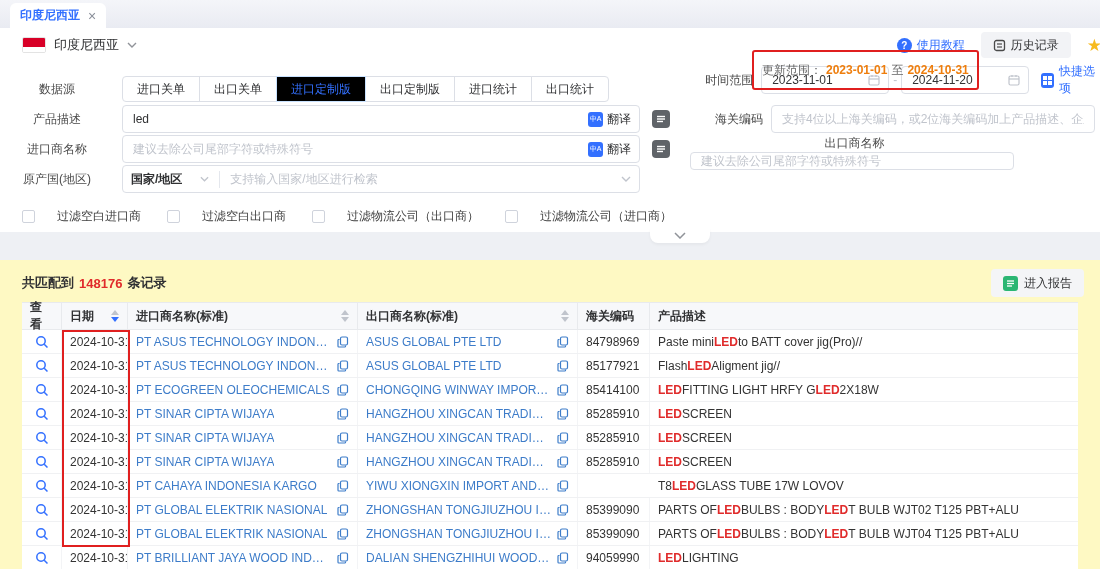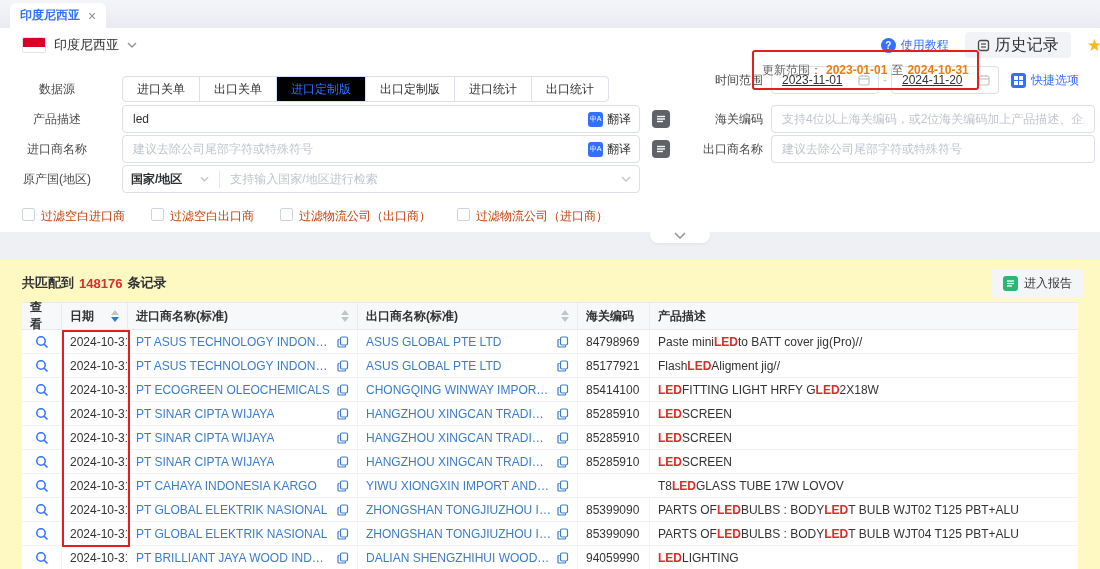--- a/index.html
+++ b/index.html
@@ -21,21 +21,21 @@
     display:flex; align-items:center; padding:0 14px 0 22px; }
   .country { display:flex; align-items:center; gap:8px; font-size:13px; color:#303133; cursor:pointer; }
   .flag { width:24px; height:16px; border:1px solid #e3e3e3; border-radius:2px; overflow:hidden; display:inline-block; }
   .flag .t { display:block; width:100%; height:62%; background:#d80027; }
   .flag .b { display:block; width:100%; height:38%; background:#fff; }
   .topbar-right { margin-left:auto; display:flex; align-items:center; gap:16px; }
   .tutorial { display:flex; align-items:center; gap:5px; color:#3370ff; cursor:pointer; }
   .q-ic { width:15px; height:15px; border-radius:50%; background:#3370ff; color:#fff;
     font-size:10px; display:flex; align-items:center; justify-content:center; font-weight:bold; }
   .history-btn { display:flex; align-items:center; gap:5px; background:#f2f3f6;
-    border:none; border-radius:4px; height:26px; padding:0 12px; font-size:16px; color:#303133; cursor:pointer;
+    border:none; border-radius:4px; height:26px; padding:0 12px; font-size:12px; color:#303133; cursor:pointer;
     font-family:"Liberation Sans",sans-serif;}
   .star { color:#f7ba1e; font-size:17px; margin-right:-16px; }
   
   .filter-panel { position:absolute; top:62px; left:0; right:0; height:170px; background:#fff; }
   .f-row { position:absolute; height:28px; display:flex; align-items:center; left:0; }
   .f-label { width:114px; text-align:center; margin-right:8px; color:#4a4a4a; }
   .f-label-r { width:73px; text-align:right; margin-right:8px; color:#4a4a4a; }
   .seg-group { display:flex; }
   .seg-btn { height:26px; padding:0 14px; background:#fff; border:1px solid #dcdfe6;
     margin-left:-1px; display:flex; align-items:center; cursor:pointer; color:#303133;
@@ -46,30 +46,30 @@
   .inp-box { height:28px; border:1px solid #dcdfe6; border-radius:4px; background:#fff;
     display:flex; align-items:center; padding:0 8px; }
   .inp-box input { border:none; outline:none; flex:1; font-size:12px; color:#303133;
     font-family:"Liberation Sans",sans-serif; background:transparent; min-width:0;}
   .inp-box input::placeholder { color:#c0c4cc; }
   .translate { display:flex; align-items:center; gap:4px; color:#303133; cursor:pointer; flex:none; }
   .tr-ic { width:15px; height:15px; border-radius:3px; background:#3370ff; color:#fff;
     font-size:7px; display:flex; align-items:center; justify-content:center; letter-spacing:0; }
   .syn-ic { width:18px; height:18px; border-radius:4px; background:#5f6368; color:#fff;
     display:flex; align-items:center; justify-content:center; margin-left:12px; cursor:pointer; }
-  .date-inp { width:108px;text-decoration:underline; }
+  .date-inp { width:128px; }
   .date-sep { margin:0 4px; color:#c0c4cc; }
   .quick { display:flex; align-items:center; gap:5px; color:#3370ff; margin-left:12px; cursor:pointer; }
   .qo-ic { width:15px; height:15px; border-radius:3px; background:#3370ff; display:inline-flex; align-items:center; justify-content:center;}
   .origin-box { width:518px; }
   .origin-sel { display:flex; align-items:center; gap:18px; padding-right:10px; margin-right:10px;
     border-right:1px solid #e4e7ed; color:#303133; font-weight:bold; cursor:pointer; flex:none;}
   .ph { color:#c0c4cc; flex:1; white-space:nowrap; overflow:hidden; }
   .chk-row { display:flex; align-items:center; gap:26px; }
-  .chk { display:flex; align-items:flex-start; gap:6px; cursor:pointer; color:#c2410c; }
+  .chk { display:flex; align-items:center; gap:22px; cursor:pointer; color:#404040; }
   .chk .box { width:13px; height:13px; border:1px solid #cfd3dc; border-radius:2px; background:#fff; }
   .collapse-tab { position:absolute; top:228px; left:650px; width:60px; height:15px; background:#fff;
     border-radius:0 0 8px 8px; display:flex; align-items:center; justify-content:center; z-index:5; cursor:pointer;
     box-shadow:0 2px 3px rgba(0,0,0,0.04); }
   
   .update-range { position:absolute; top:50px; left:752px; height:40px; padding:0 8px;
     border:2px solid #e01f1f; border-radius:3px; display:flex; align-items:center; gap:4px;
     background:transparent; z-index:6; white-space:nowrap; }
   .update-range .lbl { color:#666; }
   .update-range .dt { color:#ee7e0e; font-weight:bold; }
@@ -224,21 +224,21 @@
     </div>
     <span class="syn-ic">
       <svg width="10" height="10" viewBox="0 0 10 10">
           <line x1="1" y1="2.5" x2="9" y2="2.5" stroke="#fff" stroke-width="1.4"></line>
           <line x1="1" y1="5" x2="9" y2="5" stroke="#fff" stroke-width="1.4"></line>
           <line x1="1" y1="7.5" x2="7" y2="7.5" stroke="#fff" stroke-width="1.4"></line>
         </svg>
     </span>
   </div>
 
-  <div class="f-row" style="top:73px; left:690px;">
+  <div class="f-row" style="top:73px; left:690px;flex-direction:column;">
     <span class="f-label-r">出口商名称</span>
     <div class="inp-box" style="width:324px;">
       <input placeholder="建议去除公司尾部字符或特殊符号" style="">
     </div>
   </div>
 
   <div class="f-row" style="top:103px;">
     <span class="f-label">原产国(地区)</span>
     <div class="inp-box origin-box">
       <span class="origin-sel">

